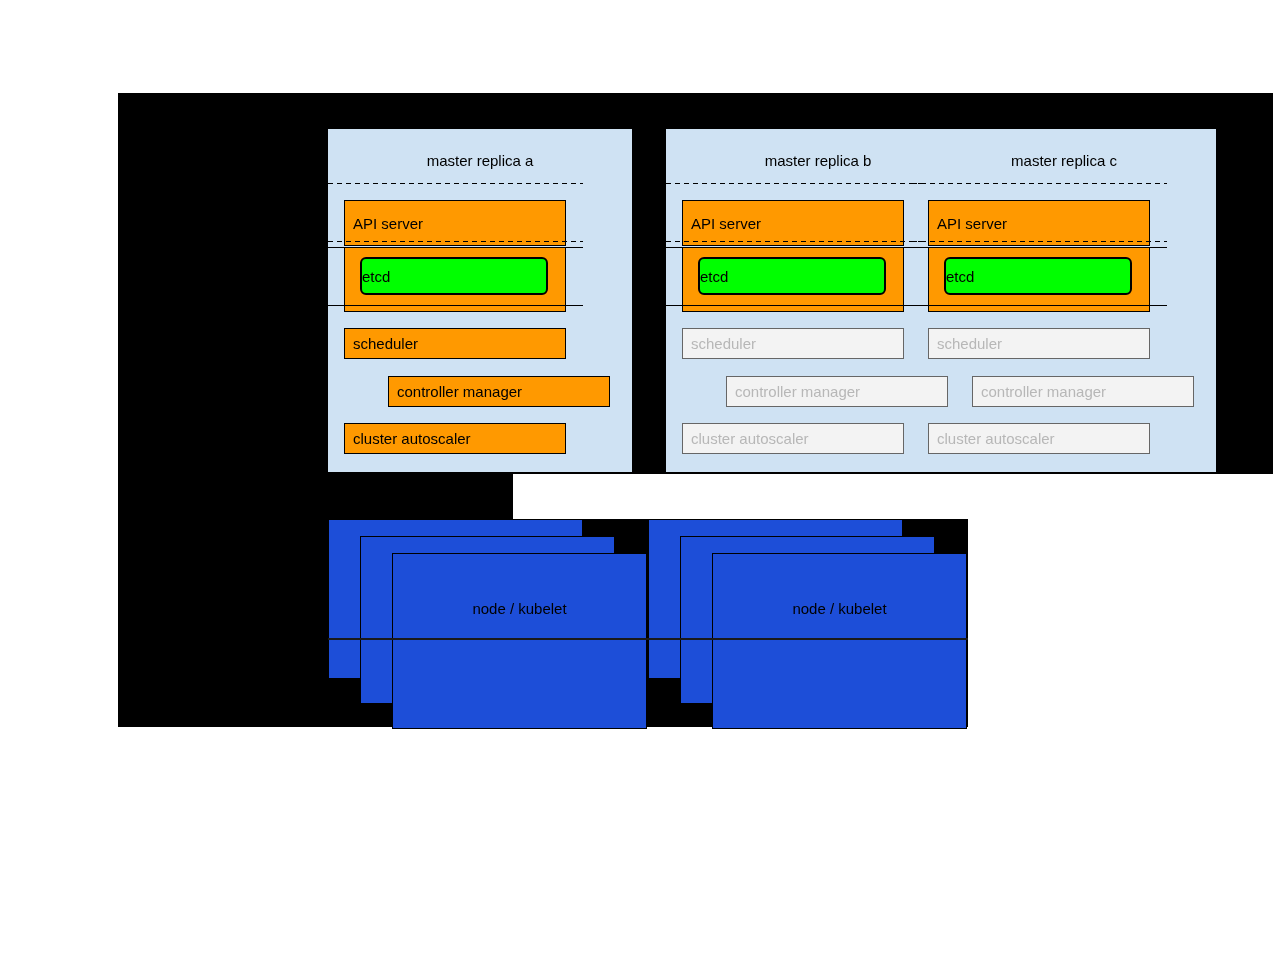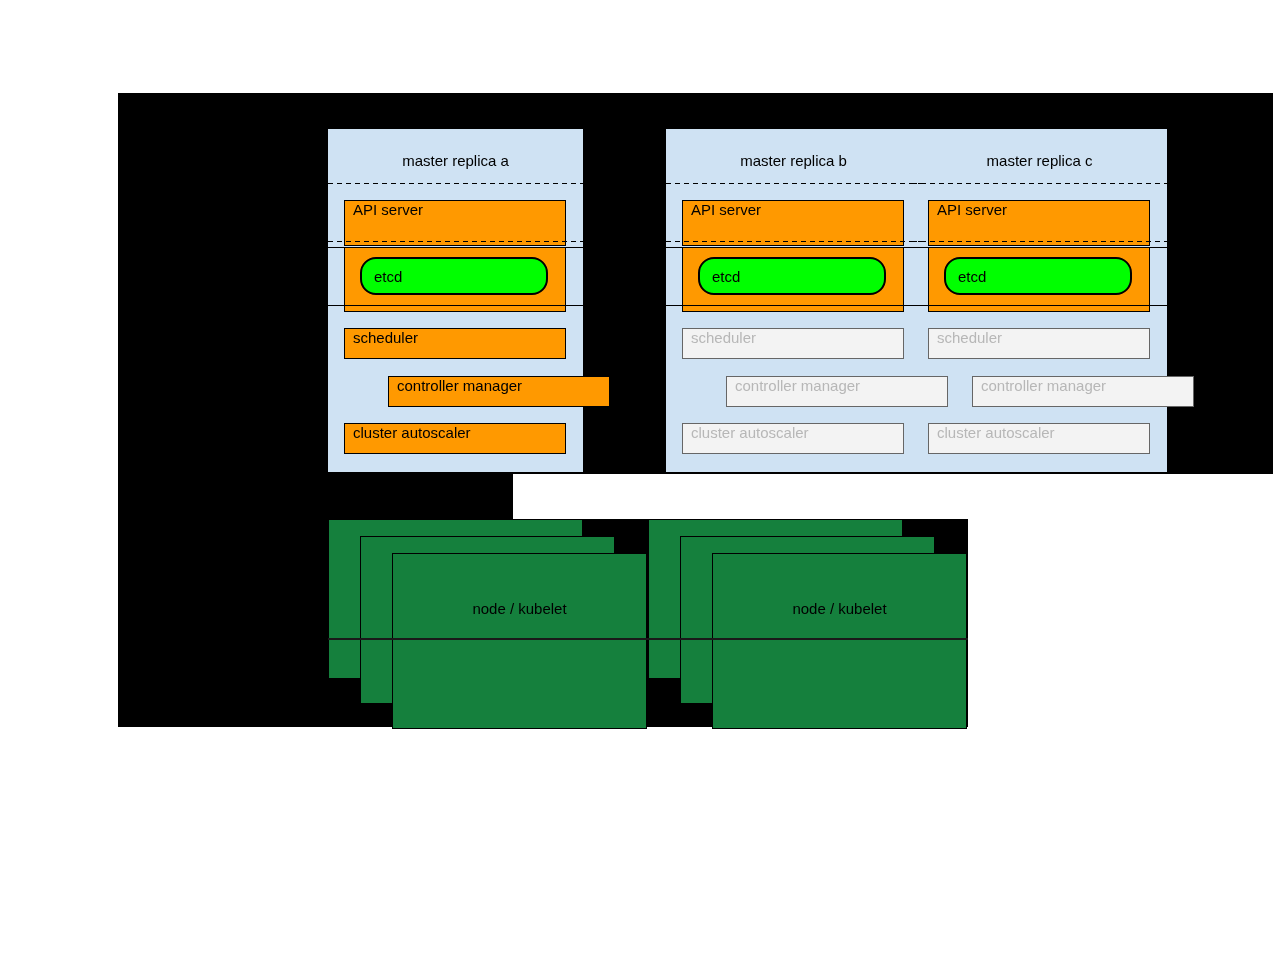--- a/index.html
+++ b/index.html
@@ -4,43 +4,43 @@
 <style>
   html,body{margin:0;padding:0;background:#ffffff;}
   .canvas{position:relative;width:1280px;height:960px;background:#ffffff;overflow:hidden;
           font-family:"Liberation Sans",sans-serif;color:#000;}
   .bg{position:absolute;background:#000;}
   .bg.b1{left:118px;top:93px;width:1155px;height:381px;}
   .bg.b2{left:118px;top:474px;width:395px;height:45px;}
   .bg.b3{left:118px;top:519px;width:850px;height:208px;}
 
   
-  .master{position:absolute;top:129px;width:255px;height:343px;background:#cfe2f3;}
+  .master{position:absolute;top:129px;width:304px;height:343px;background:#cfe2f3;}
   .m-title{position:absolute;top:23px;left:0;width:100%;text-align:center;font-size:15px;}
   .line{position:absolute;left:0;width:255px;height:2px;z-index:6;}
   .line.dashed{background:repeating-linear-gradient(90deg,#000 0 5px,transparent 5px 9px);
                height:1.4px;}
   .line.solid{background:#000;height:1.4px;}
   .comp{position:absolute;left:16px;width:222px;background:#ff9900;border:1px solid #000;
-        display:flex;padding-left:8px;box-sizing:border-box;
+        display:flex;align-items:center;padding-left:8px;box-sizing:border-box;
         font-size:15px;z-index:2;}
   .comp.api{top:71px;height:46px;}
   .etcd-wrap{position:absolute;left:16px;top:118px;width:222px;height:65px;background:#ff9900;
              border:1px solid #000;box-sizing:border-box;z-index:2;}
   .etcd{position:absolute;left:15px;top:9px;width:188px;height:38px;background:#00ff00;
-        border:2px solid #000;border-radius:16px;display:flex;align-items:center;
-        padding-left:12px;box-sizing:border-box;font-size:15px;}
+        border:2px solid #000;border-radius:6px;display:flex;align-items:center;
+        box-sizing:border-box;font-size:15px;}
   .comp.sub{height:31px;}
   .comp.sched{top:199px;}
   .comp.cm{top:247px;margin-left:44px;}
   .comp.ca{top:294px;}
   .master.inactive .comp.sub{background:#f3f3f3;border-color:#666;color:#b7b7b7;}
 
   
-  .node{position:absolute;width:255px;background:#15803d;border:1px solid #000;
+  .node{position:absolute;width:255px;background:#1d4ed8;border:1px solid #000;
         box-sizing:border-box;}
   .node.back{top:519px;height:160px;z-index:1;}
   .node.mid{top:536px;height:168px;z-index:2;}
   .node.front{top:553px;height:176px;z-index:3;}
   .n-label{position:absolute;top:46px;left:0;width:100%;text-align:center;font-size:15px;}
   .node-line{position:absolute;left:328px;top:638px;width:640px;height:2px;
              background:#1a1a1a;z-index:5;}
 </style>
 </head>
 <body>

